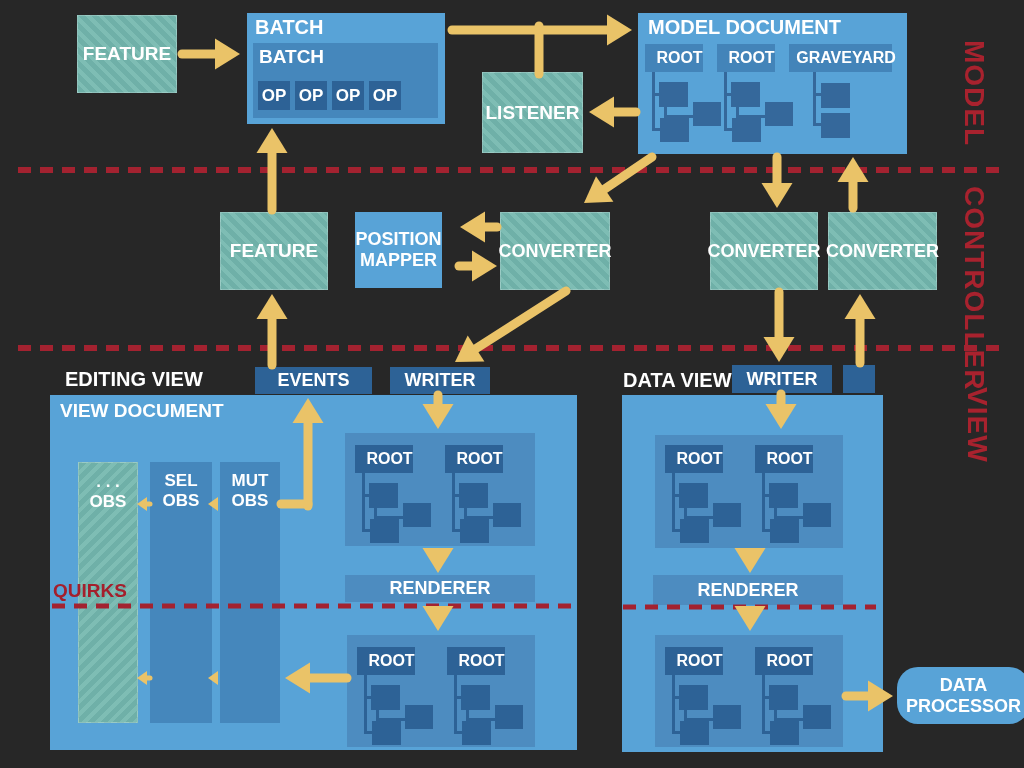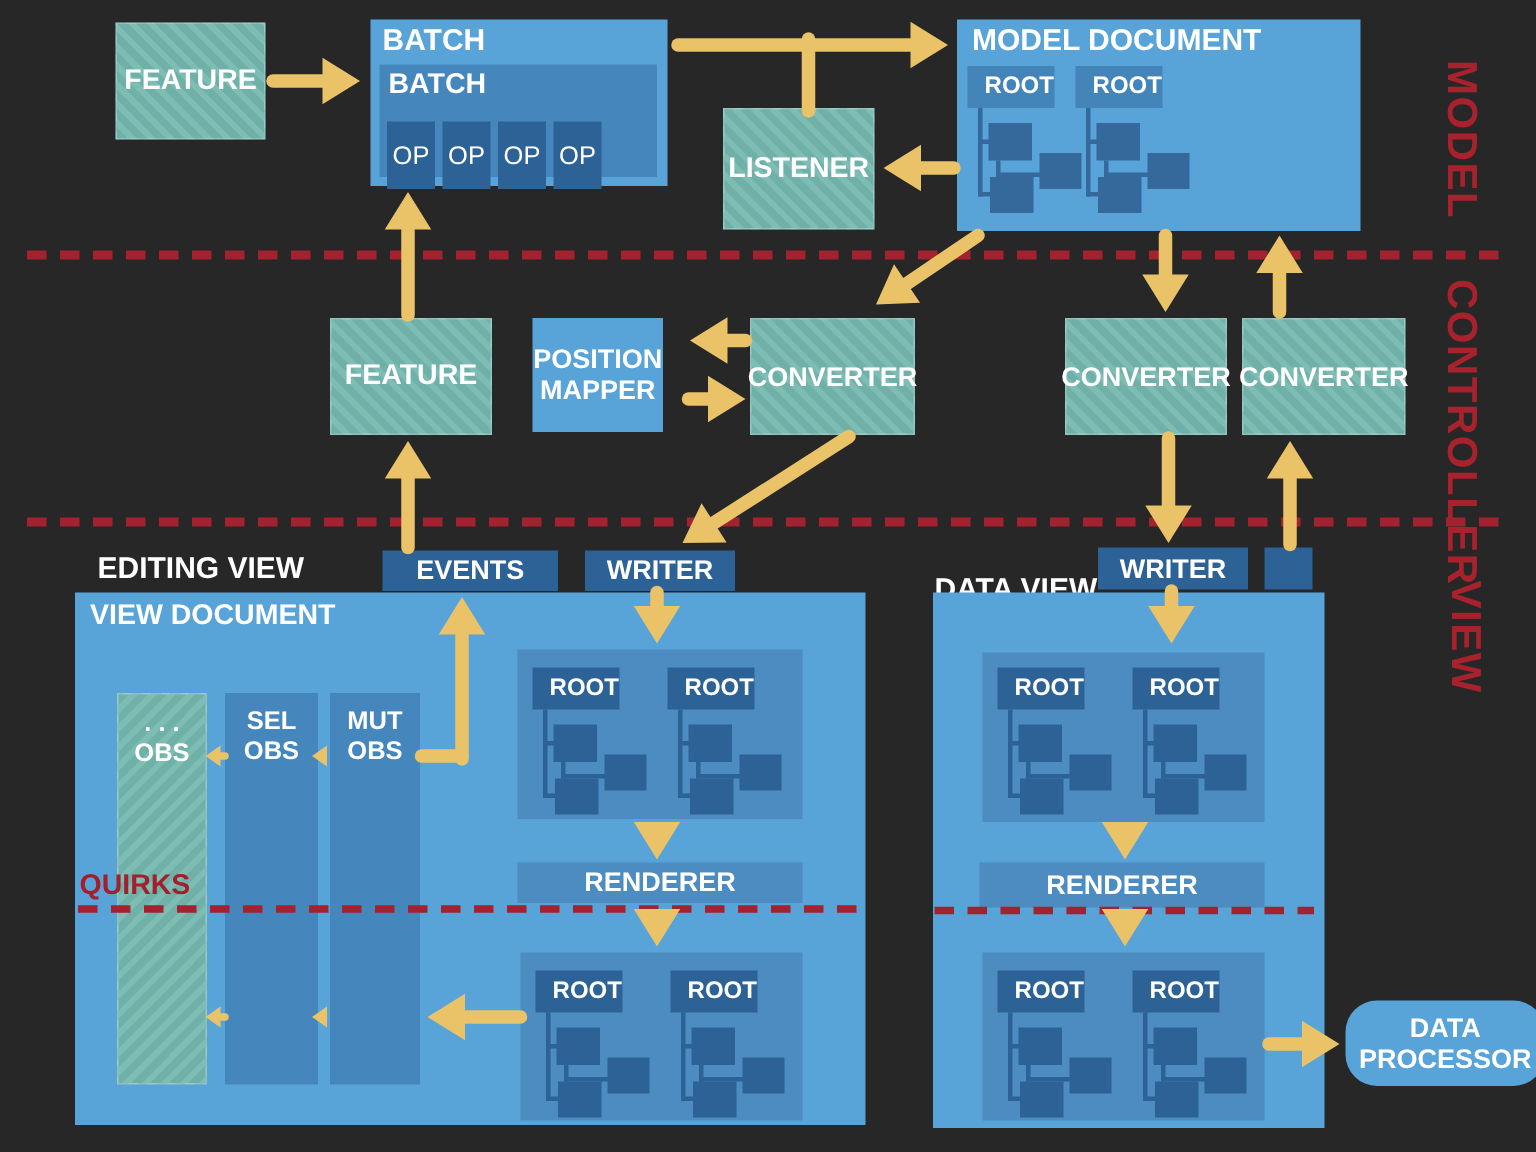--- a/index.html
+++ b/index.html
@@ -61,22 +61,22 @@
   .variant-view .t           { background:#2d6296; }
   #overlay { position:absolute; left:0; top:0; z-index:50; pointer-events:none; }
 
   
   #feature-top     { left:77px;  top:15px;  width:100px; height:78px; font-size:19px; }
   #batch-box       { left:247px; top:13px;  width:198px; height:111px; }
   #batch-title     { left:255px; top:16px;  font-size:20px; }
   #delta-box       { left:253px; top:43px;  width:185px; height:75px; }
   #delta-title     { left:259px; top:46px;  font-size:19px; }
   #delta-ops       { position:absolute; left:258px; top:81px; display:flex; gap:5px; }
-  .op-box { width:32px; height:45px; display:flex; align-items:center; justify-content:center;
-            color:#fff; font-weight:normal; font-size:17px; background:#2d6296; }
+  .op-box { width:32px; height:29px; display:flex; align-items:center; justify-content:center;
+            color:#fff; font-weight:bold; font-size:17px; background:#2d6296; }
   #model-document  { left:638px; top:13px;  width:269px; height:141px; }
   #model-doc-title { left:648px; top:16px;  font-size:20px; }
   #model-roots     { left:645px; top:44px;  gap:14px; }
   #listener        { left:482px; top:72px;  width:101px; height:81px; font-size:19px; }
   #feature-ctrl    { left:220px; top:212px; width:108px; height:78px; font-size:19px; }
   #position-mapper { left:355px; top:212px; width:87px; height:76px; font-size:18px; }
   #converter-left  { left:500px; top:212px; width:110px; height:78px; font-size:18px; }
   #converter-mid   { left:710px; top:212px; width:108px; height:78px; font-size:18px; }
   #converter-right { left:828px; top:212px; width:109px; height:78px; font-size:18px; }
   #editing-view-label { left:65px;  top:368px; font-size:20px; }
@@ -84,21 +84,21 @@
   #writer-editing  { left:390px; top:367px; width:100px; height:27px; font-size:18px; }
   #view-document   { left:50px;  top:395px; width:527px; height:355px; }
   #view-doc-title  { left:60px;  top:400px; font-size:19px; }
   #obs-dots        { left:78px;  top:462px; width:60px; height:261px; }
   #obs-sel         { left:150px; top:462px; width:62px; height:261px; }
   #obs-mut         { left:220px; top:462px; width:60px; height:261px; }
   #quirks-label    { left:53px;  top:580px; font-size:19px; color:#a41f2c; }
   #cont-editing-top    { left:345px; top:433px; width:190px; height:113px; padding:12px 0 0 10px; gap:32px; }
   #renderer-editing    { left:345px; top:575px; width:190px; height:27px; font-size:18px; }
   #cont-editing-bottom { left:347px; top:635px; width:188px; height:112px; padding:12px 0 0 10px; gap:32px; }
-  #data-view-label { left:623px; top:382px; font-size:20px; }
+  #data-view-label { left:623px; top:369px; font-size:20px; }
   #writer-data     { left:732px; top:365px; width:100px; height:28px; font-size:18px; }
   #small-box       { left:843px; top:365px; width:32px;  height:28px; }
   #data-view-box   { left:622px; top:395px; width:261px; height:357px; }
   #cont-data-top    { left:655px; top:435px; width:188px; height:113px; padding:10px 0 0 10px; gap:32px; }
   #renderer-data    { left:653px; top:575px; width:190px; height:30px; font-size:18px; }
   #cont-data-bottom { left:655px; top:635px; width:188px; height:112px; padding:12px 0 0 10px; gap:32px; }
   #data-processor  { left:897px; top:667px; width:133px; height:57px; font-size:18px;border-radius:21px; }
   #side-model      { left:958px; top:40px; }
   #side-controller { left:958px; top:186px; }
   #side-view       { left:961px; top:387px; }
@@ -137,20 +137,28 @@
       <div class="tree-label">ROOT</div>
       <div class="t t-trunk"></div>
       <div class="t t-ca"></div>
       <div class="t t-a"></div>
       <div class="t t-ev"></div>
       <div class="t t-eh"></div>
       <div class="t t-b"></div>
       <div class="t t-cc"></div>
       <div class="t t-c"></div>
     </div>
+    <div class="tree-unit u2">
+      <div class="tree-label">GRAVEYARD</div>
+      <div class="t t-trunk"></div>
+      <div class="t t-ca"></div>
+      <div class="t t-a"></div>
+      <div class="t t-cc"></div>
+      <div class="t t-c"></div>
+    </div>
   </div>
 
 <div class="box teal" id="listener">LISTENER</div>
 
 <div class="box teal" id="feature-ctrl">FEATURE</div>
 <div class="box blue" id="position-mapper">POSITION MAPPER</div>
 <div class="box teal" id="converter-left">CONVERTER</div>
 <div class="box teal" id="converter-mid">CONVERTER</div>
 <div class="box teal" id="converter-right">CONVERTER</div>
 

